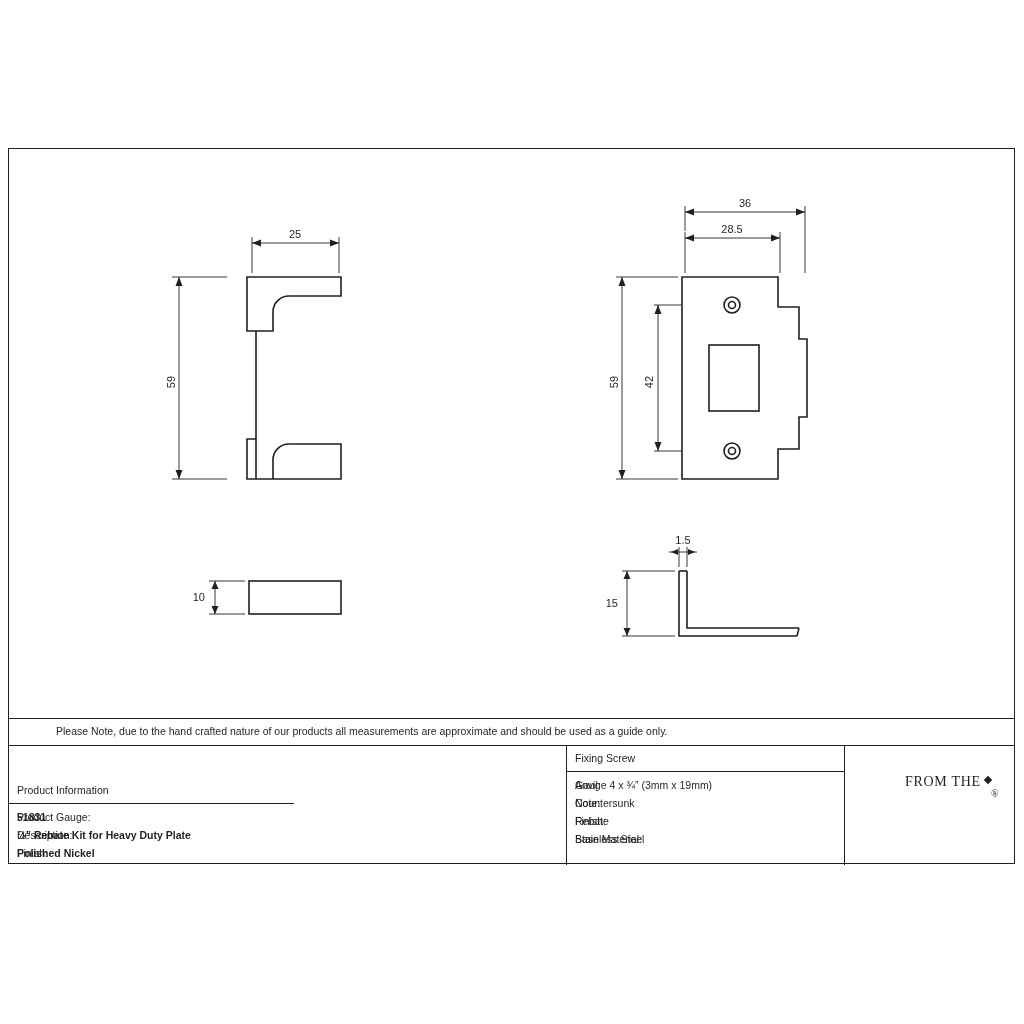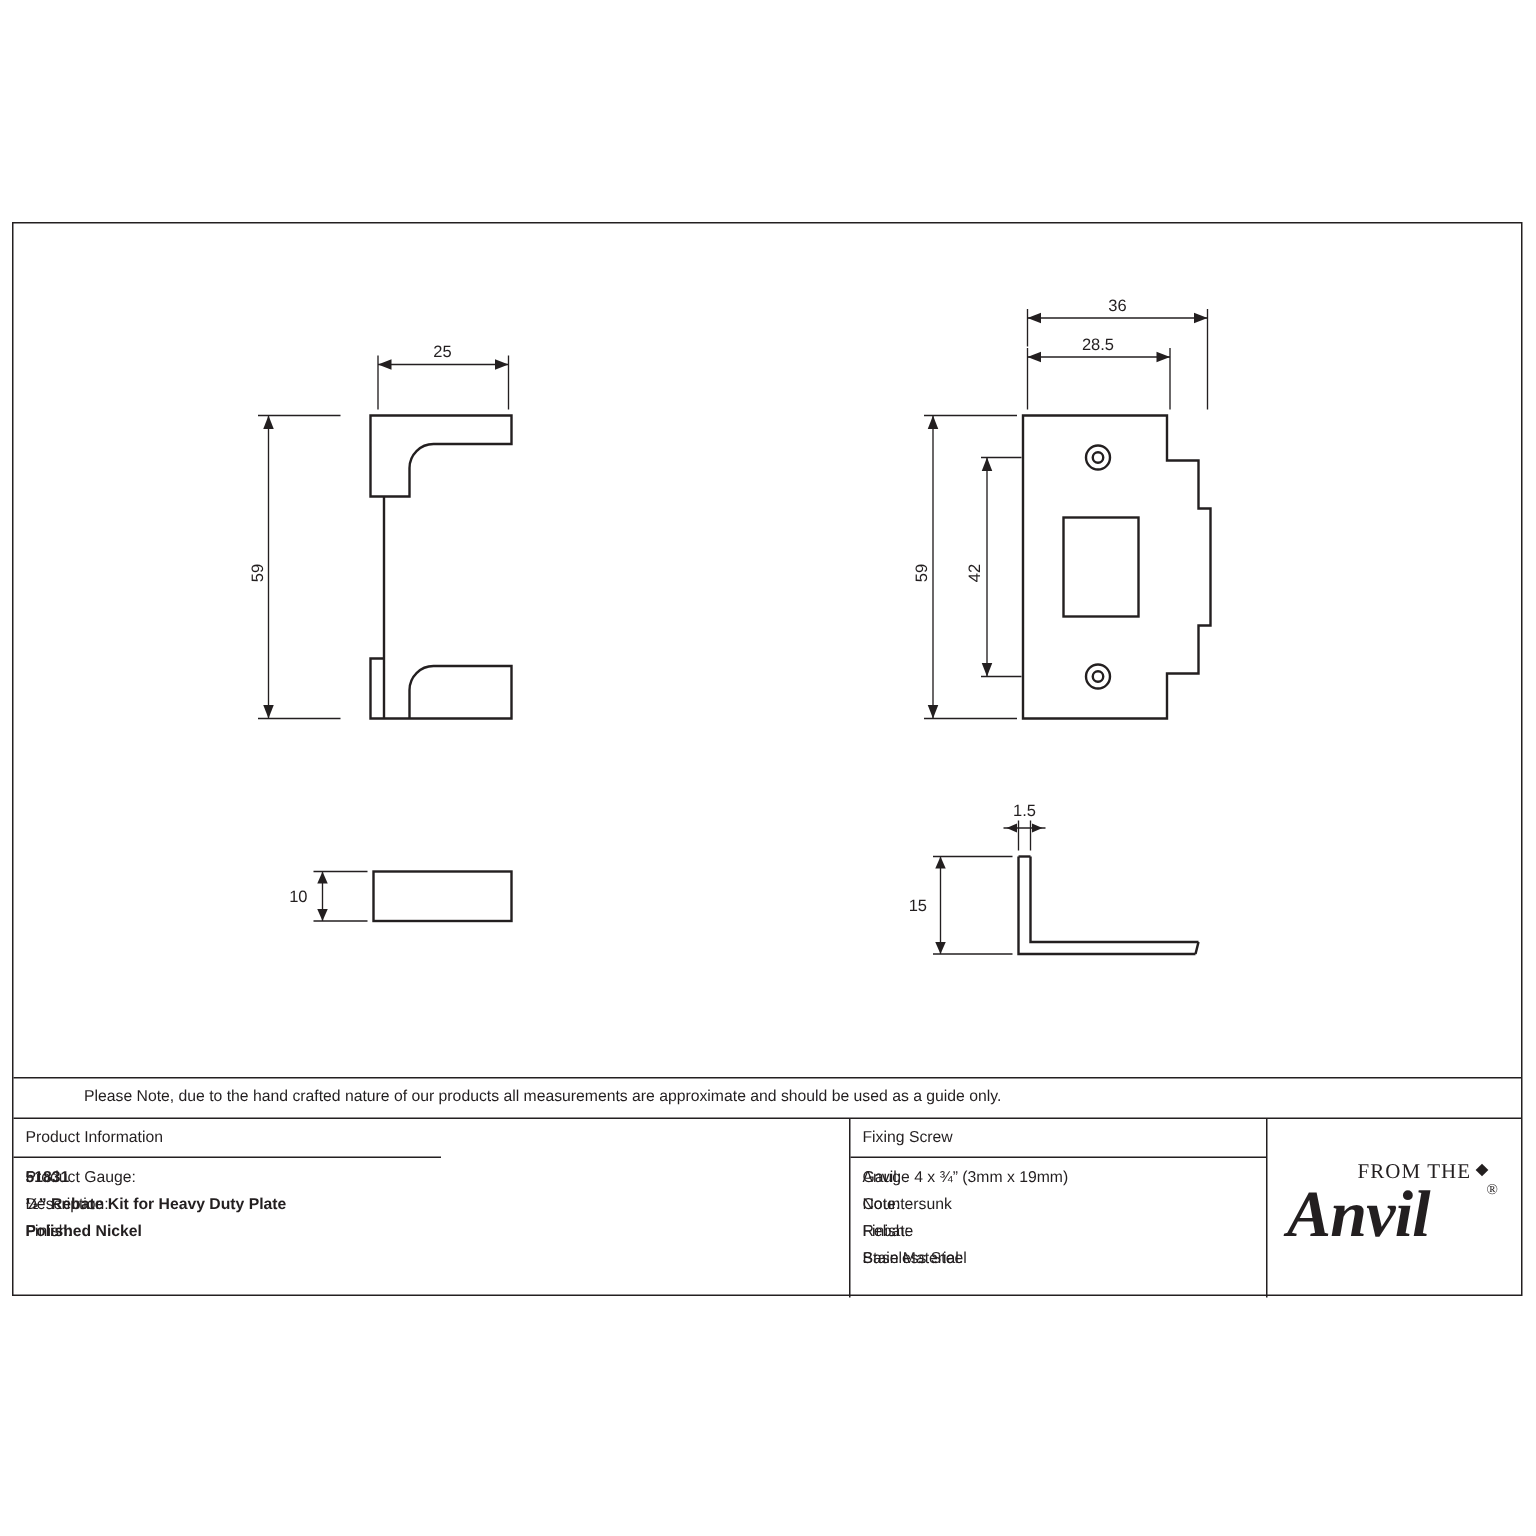--- a/index.html
+++ b/index.html
@@ -65,21 +65,21 @@
     height: 119px;
     border-top: 1px solid #231f20;
     box-sizing: border-box;
   }
   .col {
     position: absolute;
     top: 0;
     height: 119px;
     box-sizing: border-box;
   }
-  .col-1 { left: 0;     width: 285px; }
+  .col-1 { left: 0;     width: 285px; margin-top: 32px; }
   .col-2 { left: 285px; width: 272px; border-left: 1px solid #231f20; }
   .col-3 { left: 557px; width: 278px; border-left: 1px solid #231f20; text-decoration: underline; }
   .col-4 { left: 835px; width: 170px; border-left: 1px solid #231f20; }
 
   .col-head {
     position: absolute;
     left: 8px;
     top: 6px;
     font-size: 10.5px;
     color: #231f20;
@@ -375,19 +375,18 @@
       <div class="kv row-d">
         <span class="k">Base Material:</span>
         <span class="v val-3">Stainless Steel</span>
       </div>
     </div>
 
     <div class="col col-4">
       <div class="logo">
         <div class="logo-from">FROM THE</div>
         <div class="logo-diamond"></div>
-        <div class="logo-anvil">Anvil</div>
         <div class="logo-reg">®</div>
       </div>
     </div>
 
   </div>
 </div>
 
 </body></html>

